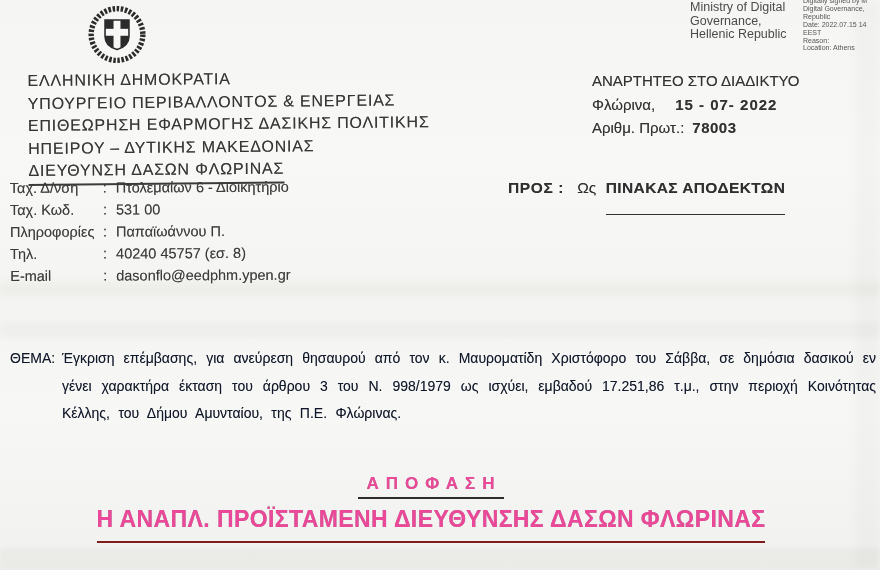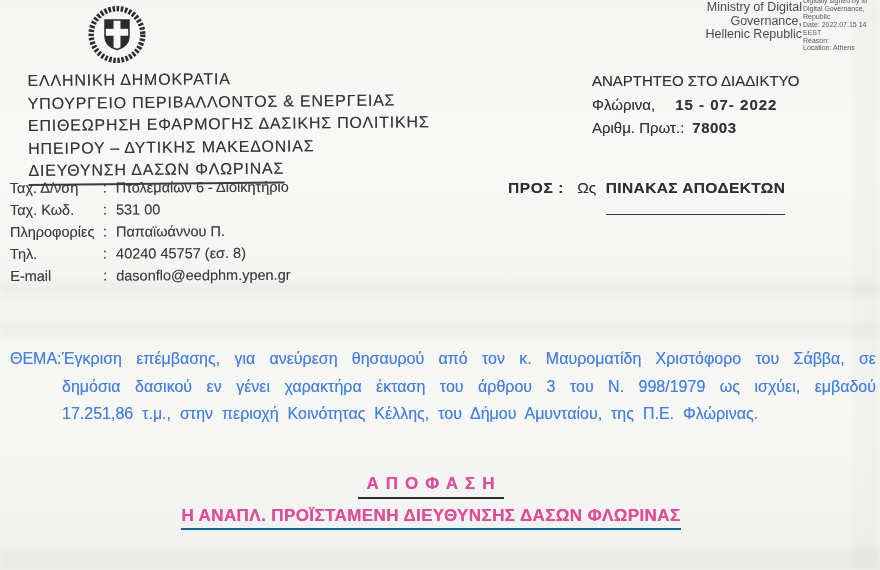--- a/index.html
+++ b/index.html
@@ -17,21 +17,21 @@
   .band2 { top:322px; height:16px; background:rgba(110,110,104,0.04); filter:blur(3px); }
   .band3 { top:548px; height:22px; background:rgba(110,110,104,0.05); filter:blur(2px); }
   .band-right { position:absolute; top:0; bottom:0; right:0; width:26px; background:rgba(110,110,104,0.03); filter:blur(3px); pointer-events:none; }
 
   
   .emblem { position:absolute; left:85px; top:3px; width:64px; height:63px; }
 
   
   .sig-authority {
     position:absolute; left:690px; top:1px; width:112px;
-    font-size:12.5px; line-height:13.5px; color:#4b4b4b;text-align:right;
+    font-size:12.5px; line-height:13.5px; color:#4b4b4b;
   }
   .sig-stamp {
     position:absolute; left:803px; top:-3px;
     font-size:7px; line-height:7.9px; color:#555;
   }
   .sig-stamp div { white-space:nowrap; }
 
   
   .letterhead {
     position:absolute; left:28px; top:70px;
@@ -67,37 +67,37 @@
     font-size:15.5px; color:#2f2f2f; white-space:nowrap;
     text-shadow:0 0 0.5px rgba(50,50,50,0.5);
   }
   .pros-label { font-weight:700; letter-spacing:0.6px;margin-top:32px; }
   .pros-prefix { margin:0 5px 0 9px; }
   .pros-value { font-weight:700; letter-spacing:0.4px; border-bottom:1.6px solid #333; padding-bottom:18px; }
 
   
   .subject {
     position:absolute; left:10px; top:345px; width:866px;
-    font-size:16px; line-height:27.5px; color:#3b82f6;
+    font-size:14px; line-height:27.5px; color:#0f172a;
     text-shadow:0 0 0.5px rgba(60,60,60,0.45);
   }
   .subject-label { position:absolute; left:0; top:0; }
   .subject-text { margin-left:52px; text-align:justify; word-spacing:4.5px; }
 
   
   .decision { position:absolute; left:0; top:474px; width:862px; text-align:center; color:#ec4899; }
   .decision-title {
     display:inline-block; font-size:17px; font-weight:700; letter-spacing:7px;
     border-bottom:2px solid #2c2c2c; padding:0 2px 3px 8px;
     text-shadow:0 0 0.5px rgba(40,40,40,0.5);
   }
   .decision-sub-row { margin-top:7px; }
   .decision-subtitle {
-    display:inline-block; font-size:17px; font-weight:700; letter-spacing:0.4px;
-    border-bottom:2px solid #0369a1; padding-bottom:2px;
+    display:inline-block; font-size:23px; font-weight:700; letter-spacing:0.4px;
+    border-bottom:2px solid #7f1d1d; padding-bottom:8px;
     text-shadow:0 0 0.5px rgba(40,40,40,0.5);
   }
 </style>
 </head>
 <body>
 
 <div class="band band1"></div>
 <div class="band band2"></div>
 <div class="band band3"></div>
 <div class="band-right"></div>

